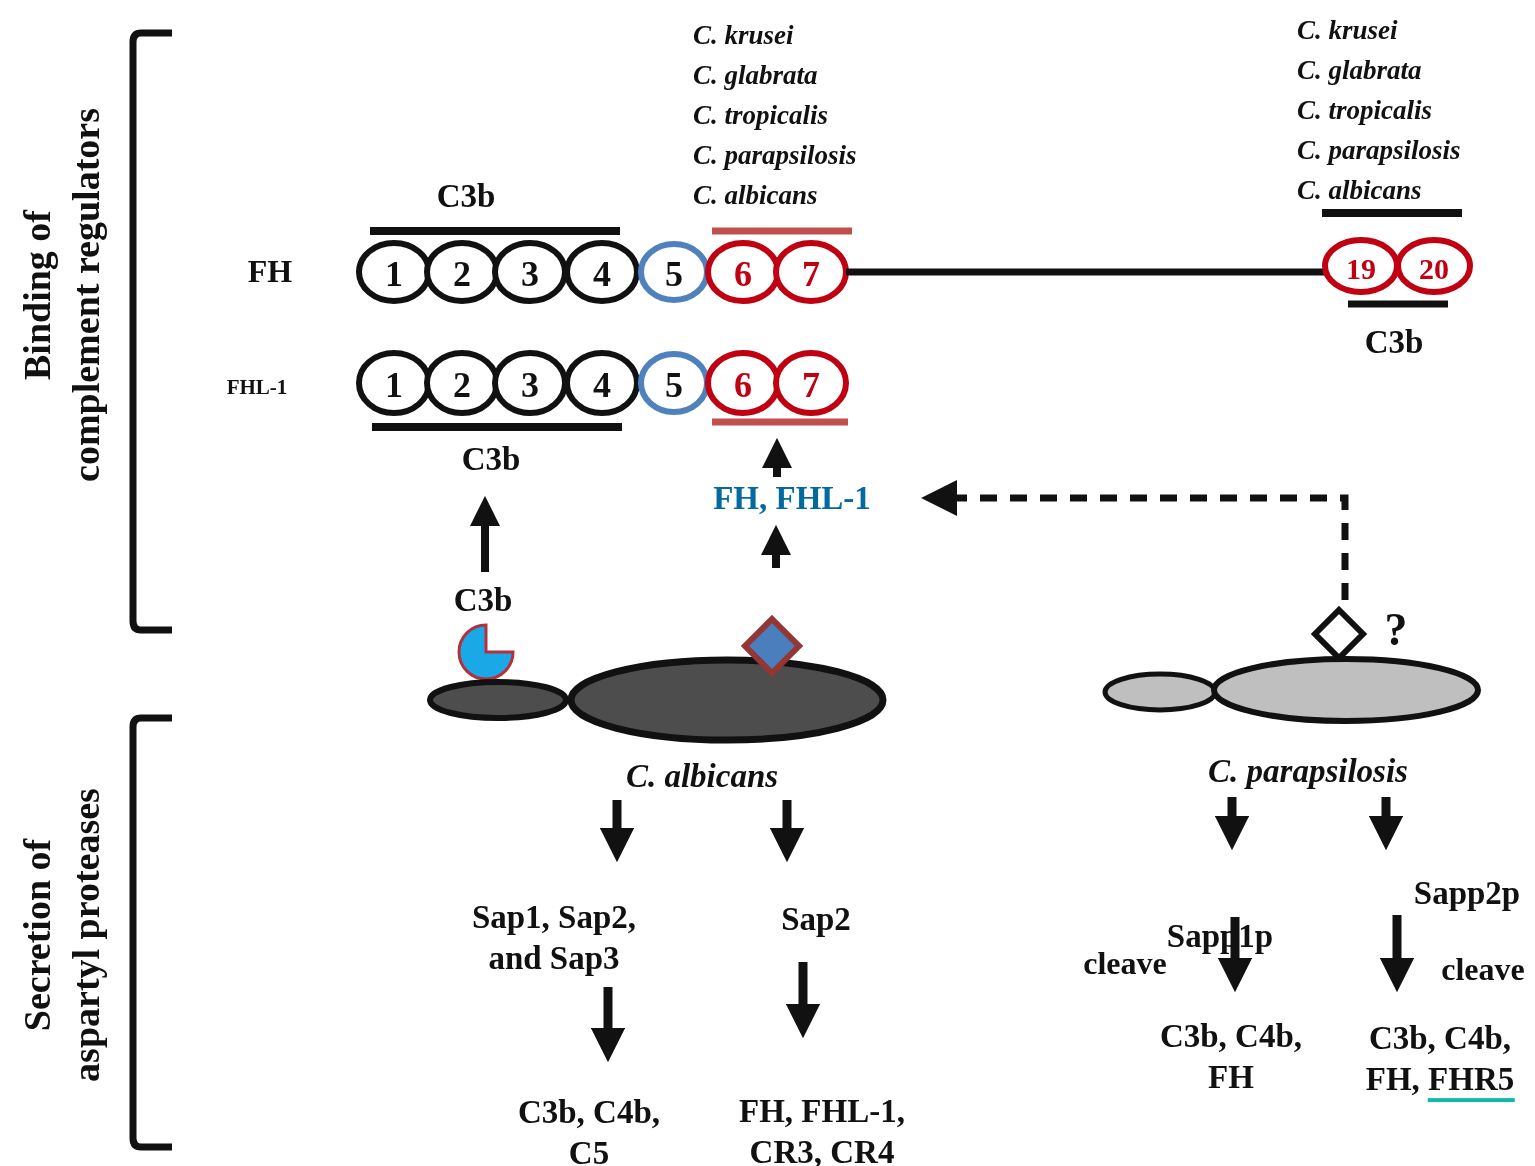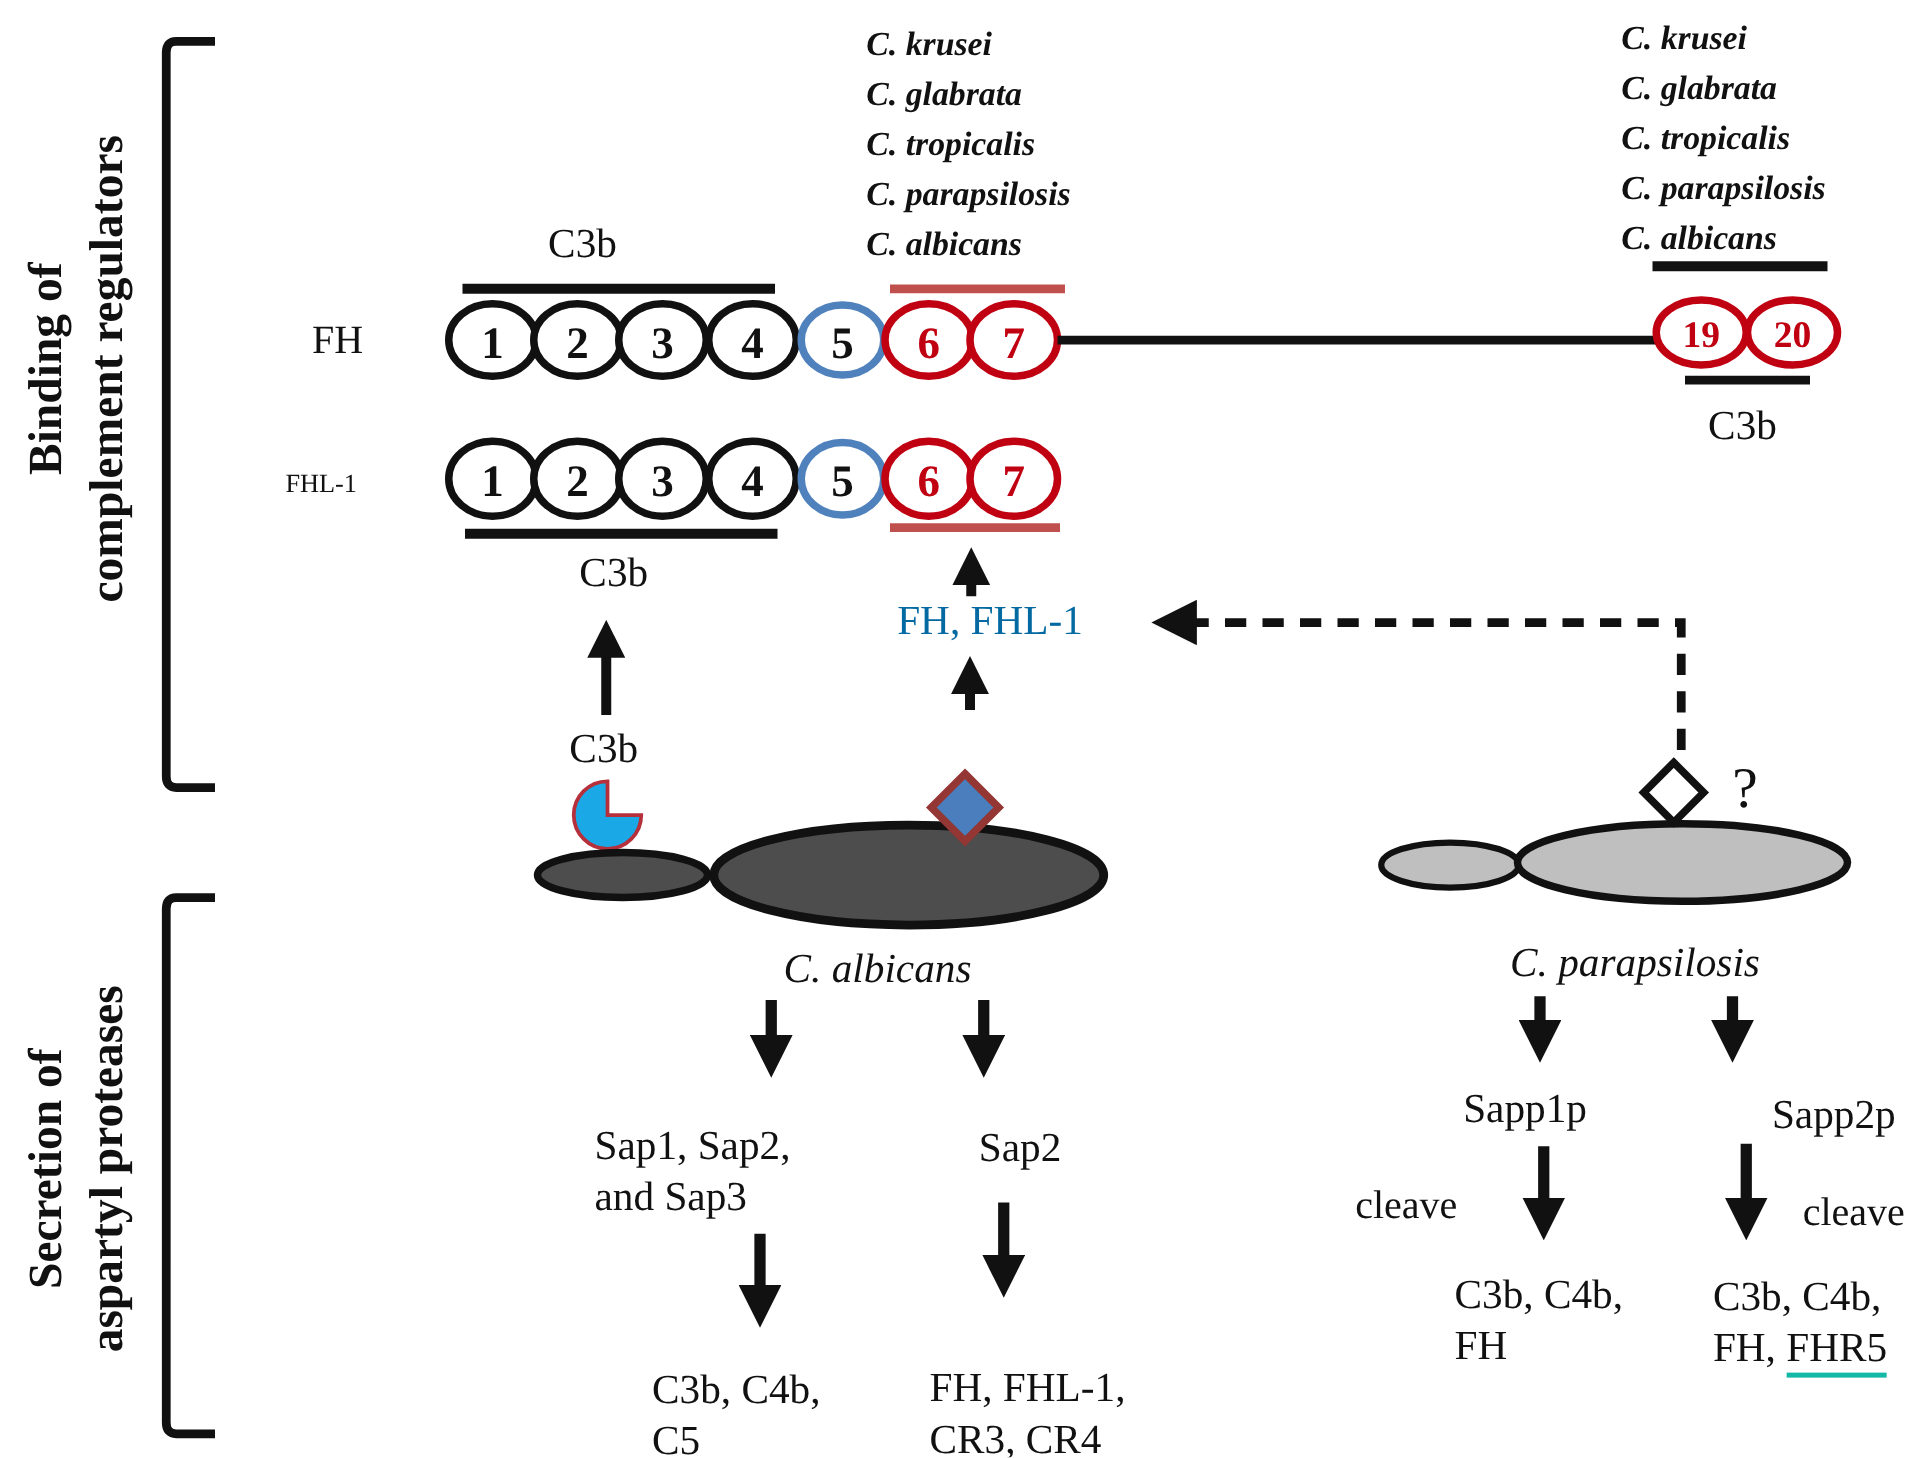--- a/index.html
+++ b/index.html
@@ -1,20 +1,20 @@
 <!DOCTYPE html>
 <html><head>
 <meta charset="utf-8">
 <style>
   html,body{margin:0;padding:0;background:#ffffff;}
   #stage{position:relative;width:1535px;height:1166px;background:#ffffff;overflow:hidden;
          font-family:"Liberation Serif","DejaVu Serif",serif;}
   #shapes{position:absolute;left:0;top:0;}
-  .lbl{position:absolute;transform:translate(-50%,-50%);font-weight:normal;font-size:33px;
-       color:#111111;white-space:nowrap;line-height:1.24;}
+  .lbl{position:absolute;transform:translate(-50%,-50%);font-weight:bold;font-size:33px;
+       color:#111111;white-space:nowrap;text-align:center;line-height:1.24;}
   .italic{font-style:italic;}
   .red{color:#0369a1;}
   .big{font-size:46px;}
   .species{position:absolute;font-weight:bold;font-style:italic;font-size:27px;
            line-height:40px;color:#111111;white-space:nowrap;}
   .vlabel{position:absolute;transform:translate(-50%,-50%) rotate(-90deg);font-weight:bold;
           font-size:38px;line-height:1.3;text-align:center;white-space:nowrap;color:#111111;}
   .num{font-family:"Liberation Serif","DejaVu Serif",serif;font-weight:bold;font-size:36px;fill:#111111;}
   .numred{fill:#c00111;}
   .num19{font-size:30px;}
@@ -153,21 +153,21 @@
   <div class="lbl" style="left:816px;top:919px;">Sap2</div>
   <div class="lbl" style="left:589px;top:1133px;">
     <div>C3b, C4b,</div>
     <div>C5</div>
   </div>
   <div class="lbl" style="left:822px;top:1132px;">
     <div>FH, FHL-1,</div>
     <div>CR3, CR4</div>
   </div>
 
-  <div class="lbl" style="left:1220px;top:888px;">Sapp1p</div>
+  <div class="lbl" style="left:1220px;top:936px;">Sapp1p</div>
   <div class="lbl" style="left:1467px;top:893px;">Sapp2p</div>
   <div class="lbl" style="left:1125px;top:964px;font-size:32px;">cleave</div>
   <div class="lbl" style="left:1483px;top:970px;font-size:32px;">cleave</div>
   <div class="lbl" style="left:1231px;top:1057px;">
     <div>C3b, C4b,</div>
     <div>FH</div>
   </div>
   <div class="lbl" style="left:1440px;top:1059px;">
     <div>C3b, C4b,</div>
     <div><span>FH, </span><span class="uline">FHR5</span></div>

